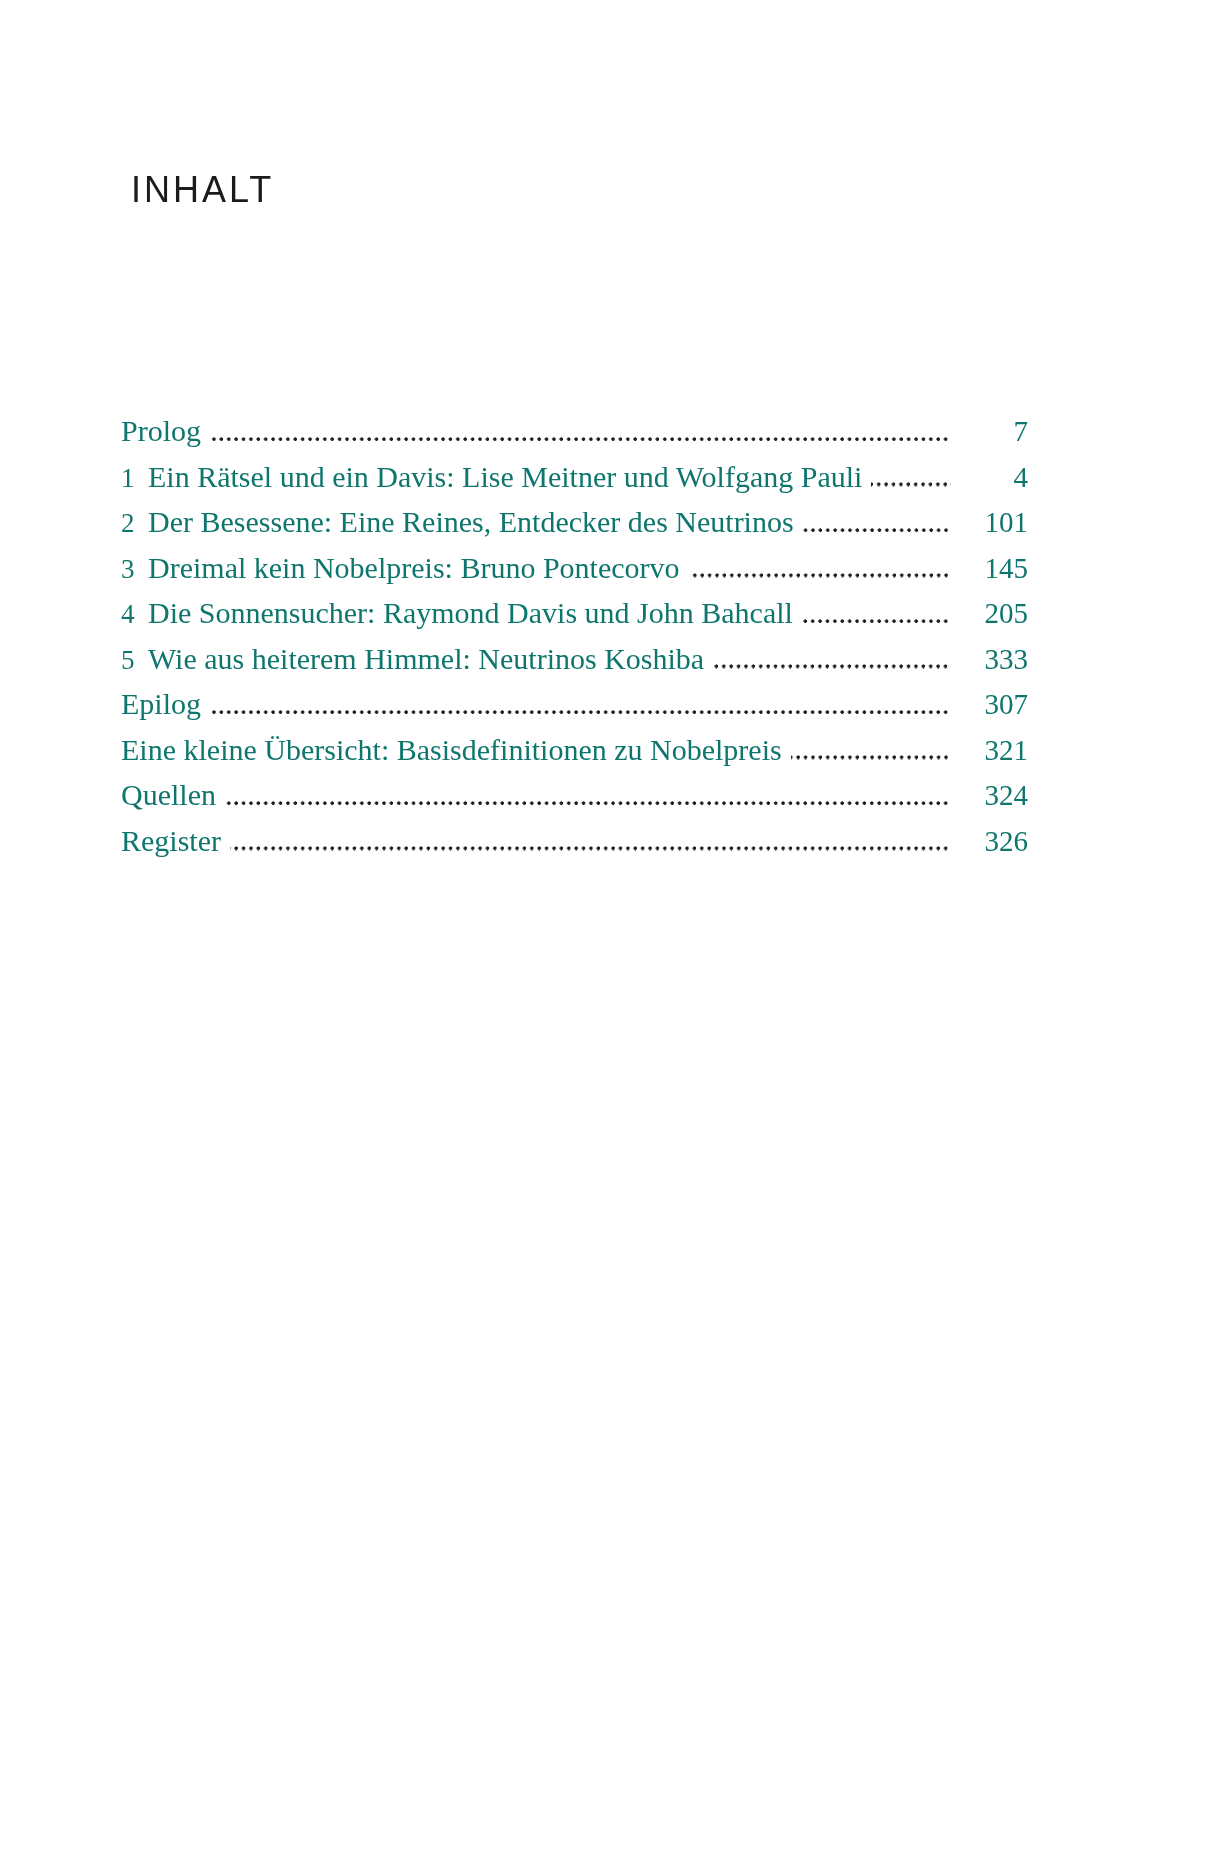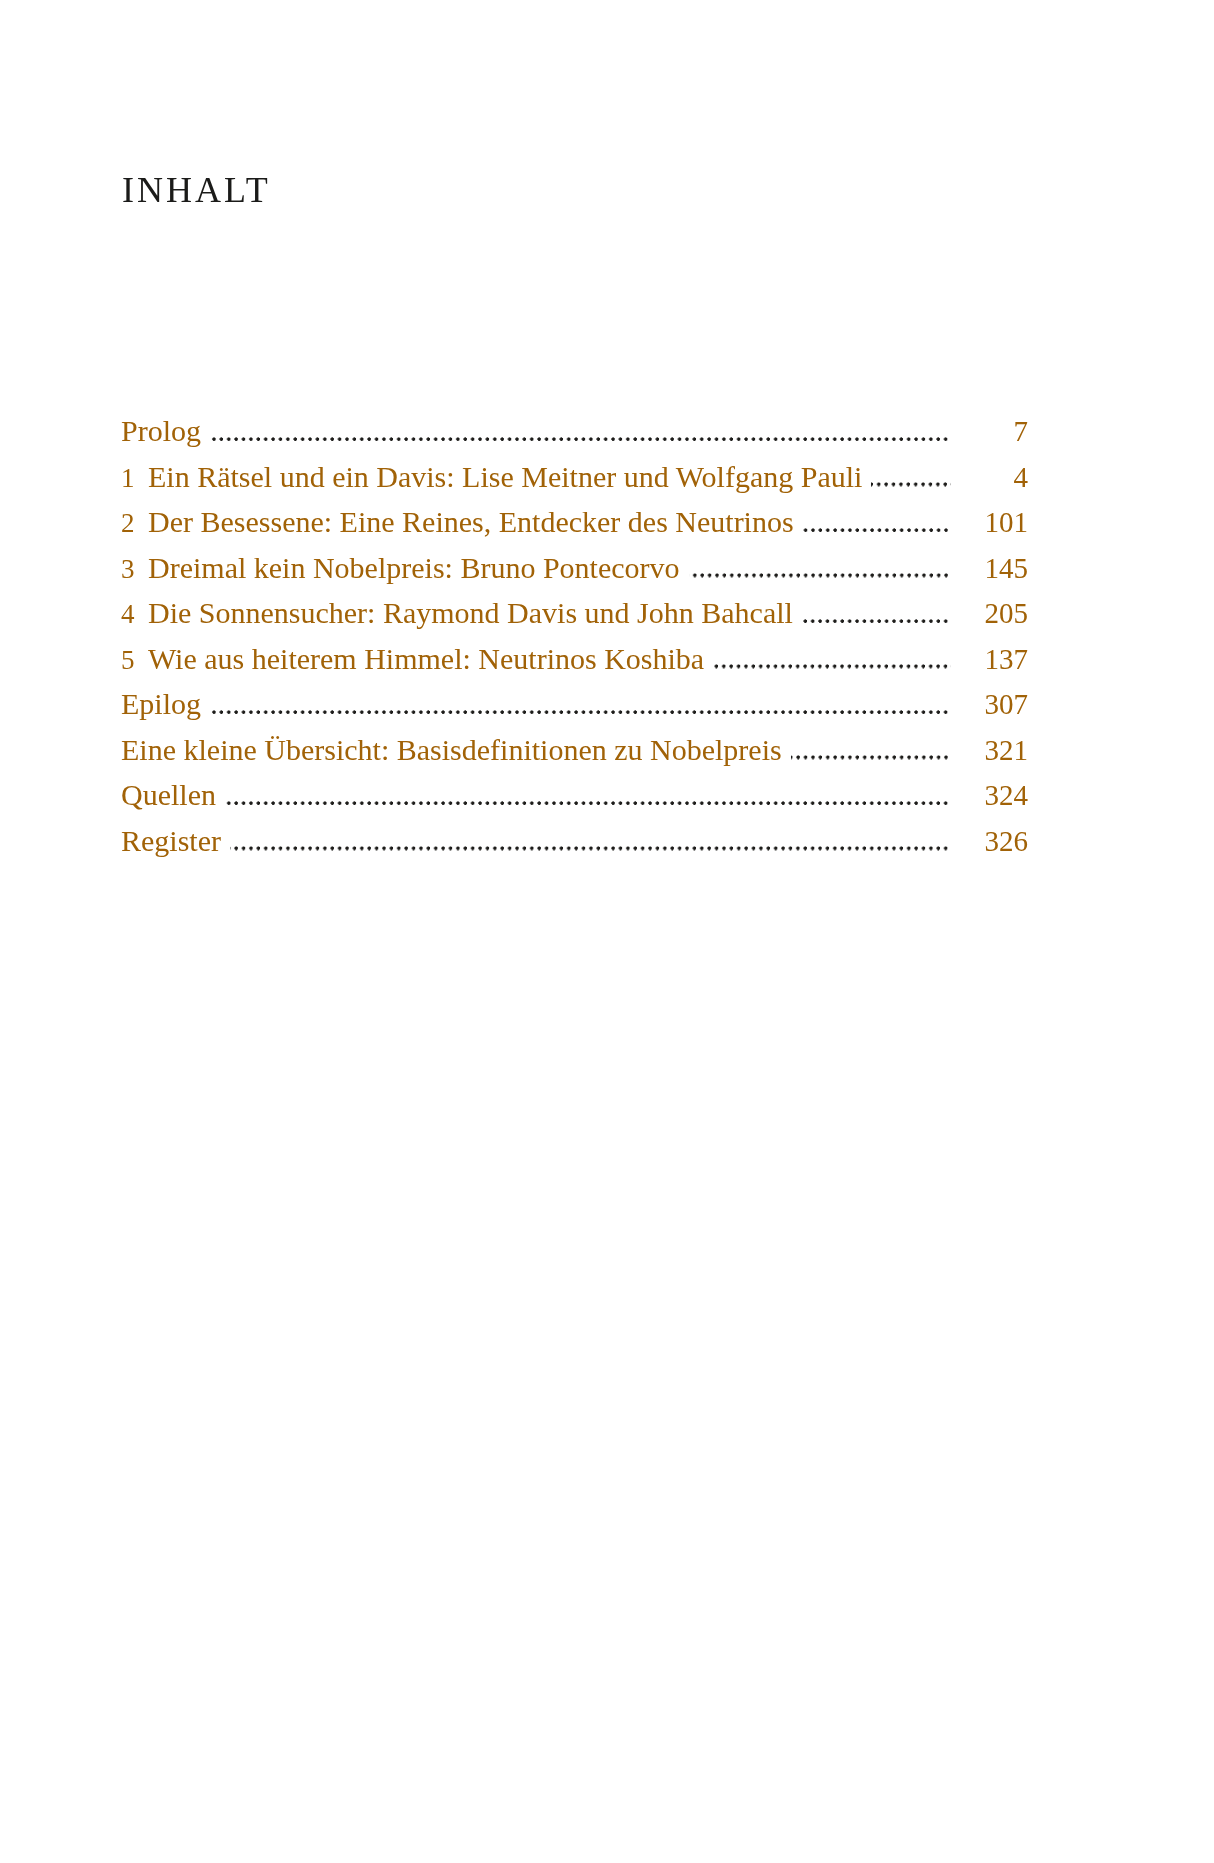--- a/index.html
+++ b/index.html
@@ -14,35 +14,35 @@
     overflow: hidden;
     font-family: "Liberation Serif", serif;
   }
   .page {
     position: absolute;
     inset: 0;
     background: #ffffff;
   }
   .heading {
     position: absolute;
-    left: 122px;
+    left: 131px;
     top: 172px;
-    font-family: Liberation Serif, serif;
+    font-family: Liberation Sans, sans-serif;
     font-size: 36px;
     font-weight: 400;
     letter-spacing: 3px;
     color: #1b1b19;
     line-height: 1;
   }
   .toc {
     position: absolute;
     left: 121px;
     top: 408px;
     width: 907px;
-    color: #a16207;
+    color: #0f766e;
   }
   .toc-row {
     display: flex;
     align-items: baseline;
     height: 45.5px;
     line-height: 45.5px;
     font-size: 30px;
     white-space: nowrap;
   }
   .num {
@@ -108,21 +108,21 @@
     <span class="num">4</span>
     <span class="title">Die Sonnensucher: Raymond Davis und John Bahcall</span>
     <span class="dots"></span>
     <span class="pagenum">205</span>
   </div>
 
   <div class="toc-row">
     <span class="num">5</span>
     <span class="title">Wie aus heiterem Himmel: Neutrinos Koshiba</span>
     <span class="dots"></span>
-    <span class="pagenum">137</span>
+    <span class="pagenum">333</span>
   </div>
 
   <div class="toc-row">
 
     <span class="title">Epilog</span>
     <span class="dots"></span>
     <span class="pagenum">307</span>
   </div>
 
   <div class="toc-row">

